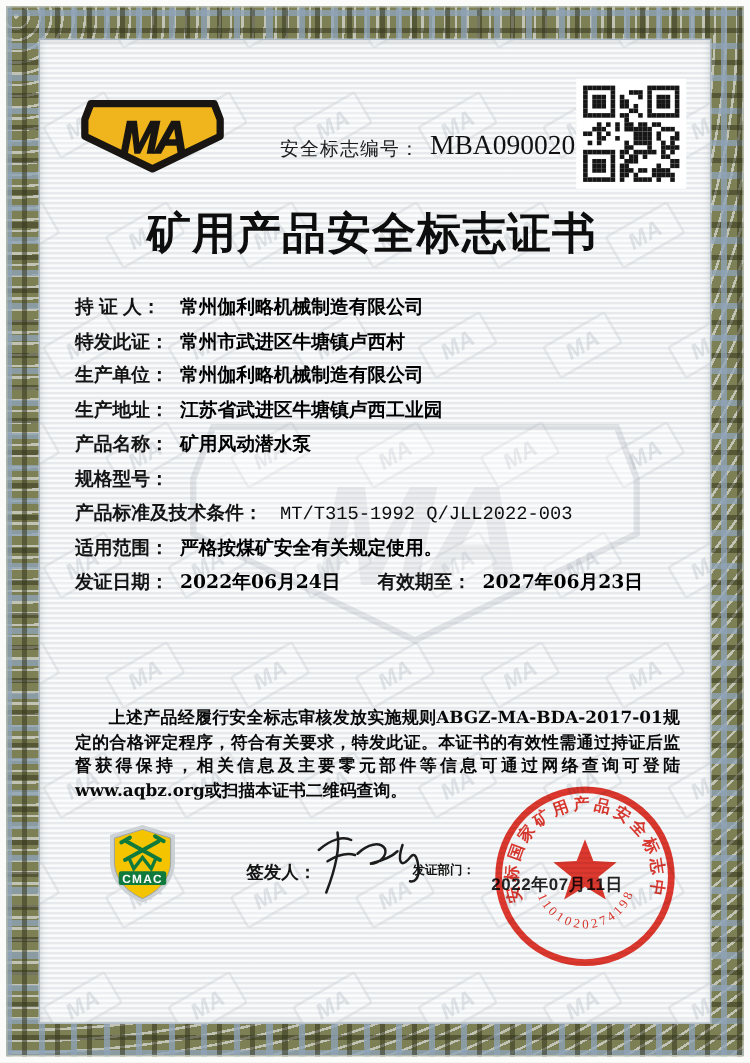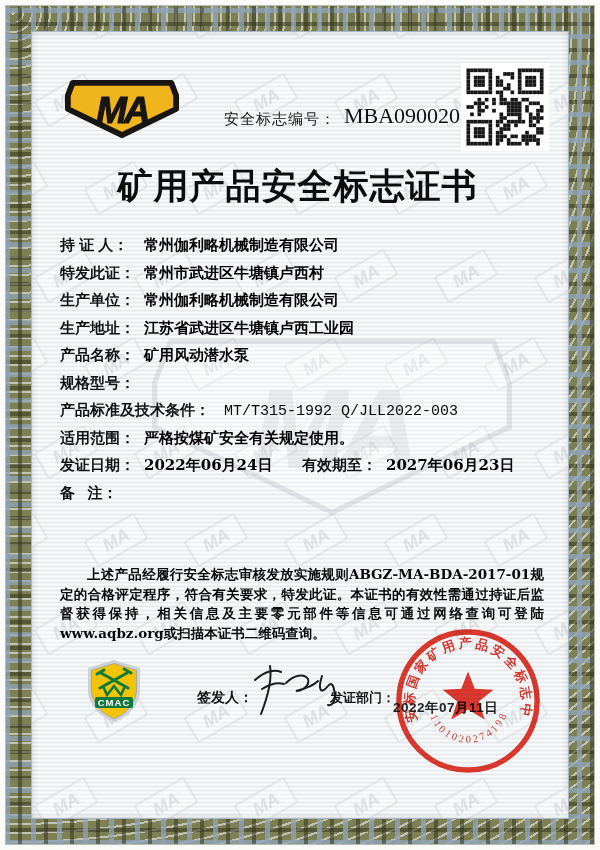--- a/index.html
+++ b/index.html
@@ -36,21 +36,21 @@
   .flabel.wide{min-width:0;margin-right:14px;}
   .fvalue{font-weight:bold;color:#000;font-size:15px;font-family:"DejaVu Serif","Liberation Serif",serif;}
   .fvalue.w2{min-width:158px;}
   .fvalue.bsans{font-family:"DejaVu Sans",sans-serif;letter-spacing:.5px;}
   .fvalue.mono{font-family:"Liberation Mono",monospace;font-weight:normal;color:#0c0c0c;}
   .notice{left:60px;top:565px;width:484px;font-size:13.5px;line-height:19.5px;font-weight:bold;color:#0a0a0a;
     text-align:justify;text-indent:2em;font-family:"DejaVu Serif","Liberation Serif",serif;}
   .cmac{left:83px;top:658px;width:62px;height:66px;}
   .issuer-label{left:197px;top:689px;font-size:14px;font-weight:bold;color:#141414;}
   .sign{left:240px;top:656px;width:112px;height:68px;}
-  .dept-label{left:330px;top:689px;font-size:13px;font-weight:bold;color:#141414;}
+  .dept-label{left:330px;top:689px;font-size:10px;font-weight:bold;color:#141414;}
   .print-date{left:393px;top:699px;font-size:13.5px;font-weight:bold;color:#222;letter-spacing:.5px;z-index:1;}
   .seal{left:394px;top:627px;width:148px;height:148px;z-index:2;mix-blend-mode:multiply;opacity:.92;}
 </style>
 </head>
 <body>
 
 <div class="page">
   <div class="band"></div>
   <div class="inner">
     <div class="wm-layer" id="wm">
@@ -394,24 +394,20 @@
       <div class="frow">
           <span class="flabel">适用范围：</span>
           <span class="fvalue">严格按煤矿安全有关规定使用。</span>
         </div>
       <div class="frow">
           <span class="flabel">发证日期：</span>
           <span class="fvalue w2">2022年06月24日</span>
           <span class="flabel">有效期至：</span>
           <span class="fvalue">2027年06月23日</span>
         </div>
-      <div class="frow">
-          <span class="flabel">备   注：</span>
-          <span class="fvalue"></span>
-        </div>
     </div>
 
     <div class="abs notice">上述产品经履行安全标志审核发放实施规则ABGZ-MA-BDA-2017-01规定的合格评定程序，符合有关要求，特发此证。本证书的有效性需通过持证后监督获得保持，相关信息及主要零元部件等信息可通过网络查询可登陆www.aqbz.org或扫描本证书二维码查询。</div>
 
     <svg class="abs cmac" viewBox="0 0 62 66">
       <path d="M31,2 L57,10 V31 C57,47 46,58 31,64 C16,58 5,47 5,31 V10 Z" fill="#ccd1d6"></path>
       <path d="M31,5.5 L53.5,12.5 V31 C53.5,45 43.5,55.5 31,60.8 C18.5,55.5 8.5,45 8.5,31 V12.5 Z" fill="#f5c400" stroke="#9aa0a6" stroke-width="0.8"></path>
       <g stroke="#0f7a3c" stroke-width="3" stroke-linecap="round" fill="none">
         <path d="M17,30 L44,15"></path>
           <path d="M18,15 L45,30"></path>

